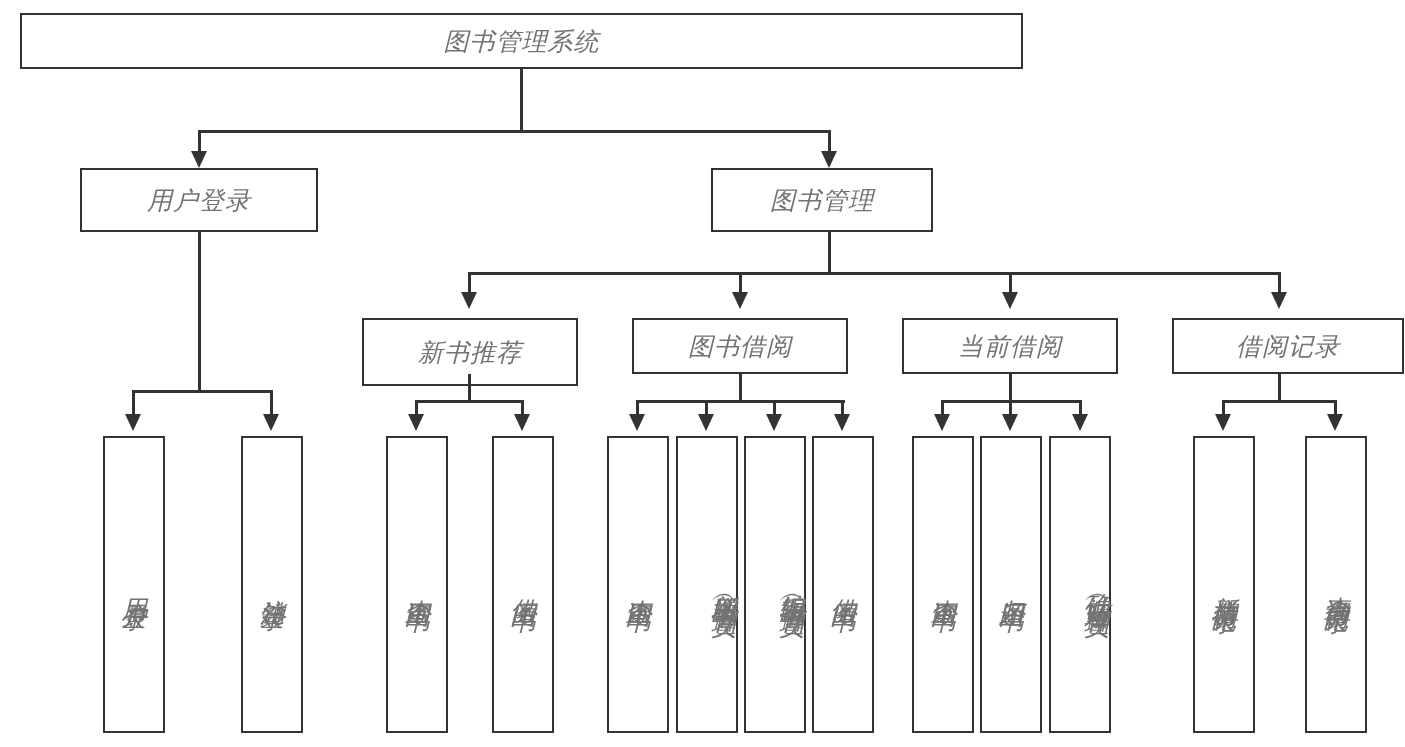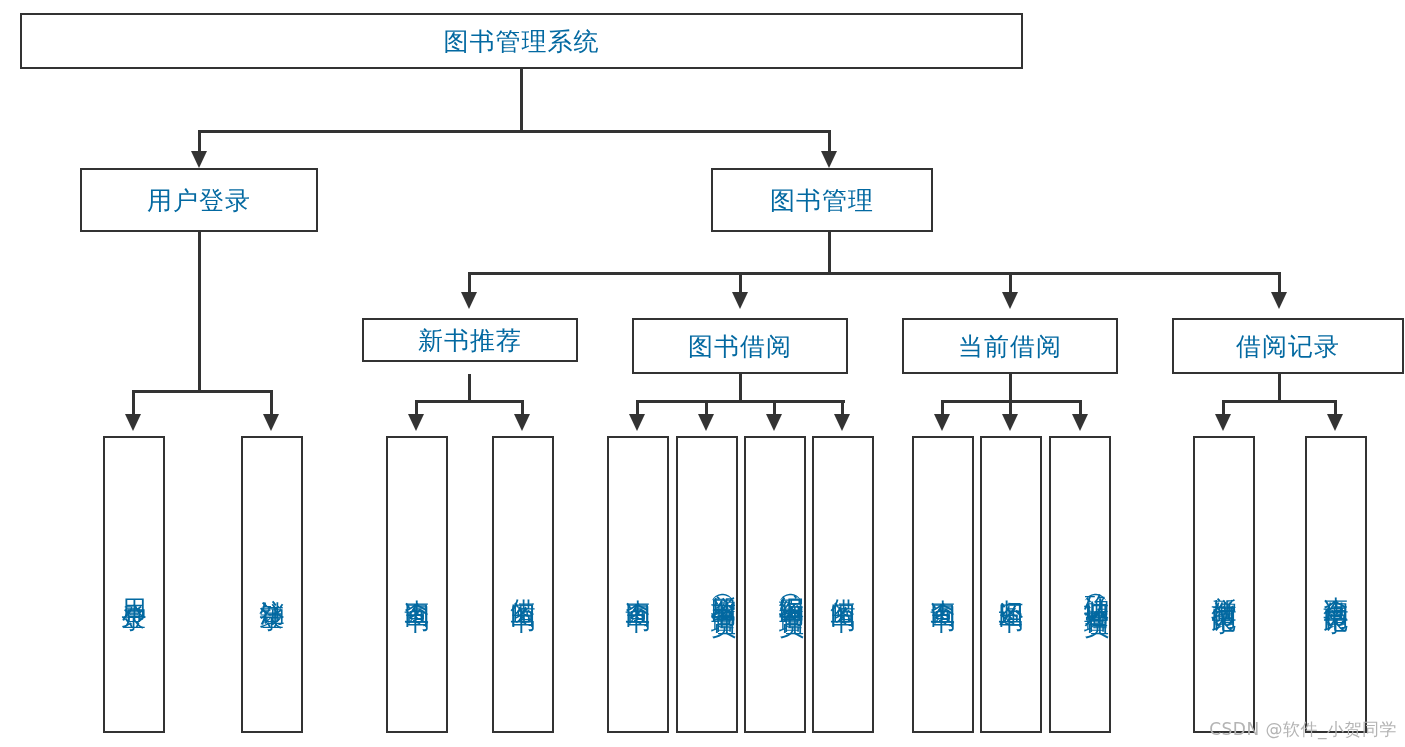--- a/index.html
+++ b/index.html
@@ -16,21 +16,22 @@
     overflow: hidden;
   }
   .node {
     position: absolute;
     box-sizing: border-box;
     border: 2.5px solid #333333;
     background: #ffffff;
     display: flex;
     align-items: center;
     justify-content: center;
-    color: #0369a1;
+    color: #737373;
+    font-style: italic;
   }
   .node-h {
     font-size: 25px;
     letter-spacing: 1px;
     white-space: nowrap;
   }
   .node-v {
     writing-mode: vertical-rl;
     text-orientation: upright;
     font-size: 25px;
@@ -121,21 +122,21 @@
 
   <div class="conn conn-v" style="left:739px; top:272px; width:2.5px; height:22px;"></div>
   <div class="arrow" style="left:732px; top:292px;"></div>
 
   <div class="conn conn-v" style="left:1009px; top:272px; width:2.5px; height:22px;"></div>
   <div class="arrow" style="left:1002px; top:292px;"></div>
 
   <div class="conn conn-v" style="left:1278px; top:272px; width:2.5px; height:22px;"></div>
   <div class="arrow" style="left:1271px; top:292px;"></div>
 
-  <div class="node node-h" style="left:362px; top:318px; width:216px; height:44px;">
+  <div class="node node-h" style="left:362px; top:318px; width:216px; height:68px;">
     <span>新书推荐</span>
   </div>
   <div class="node node-h" style="left:902px; top:318px; width:216px; height:56px;">
     <span>当前借阅</span>
   </div>
   <div class="node node-h" style="left:632px; top:318px; width:216px; height:56px;">
     <span>图书借阅</span>
   </div>
   <div class="node node-h" style="left:1172px; top:318px; width:232px; height:56px;">
     <span>借阅记录</span>
@@ -205,15 +206,14 @@
   <div class="conn conn-v" style="left:1334px; top:400px; width:2.5px; height:16px;"></div>
   <div class="arrow" style="left:1327px; top:414px;"></div>
 
   <div class="node node-v mid" style="left:1193px; top:436px; width:62px; height:297px;">
     <span>新增借阅记录</span>
   </div>
   <div class="node node-v mid" style="left:1305px; top:436px; width:62px; height:297px;">
     <span>查询借阅记录</span>
   </div>
 
-  <div class="watermark">CSDN @软件_小贺同学</div>
 
 </div>
 
 </body></html>

